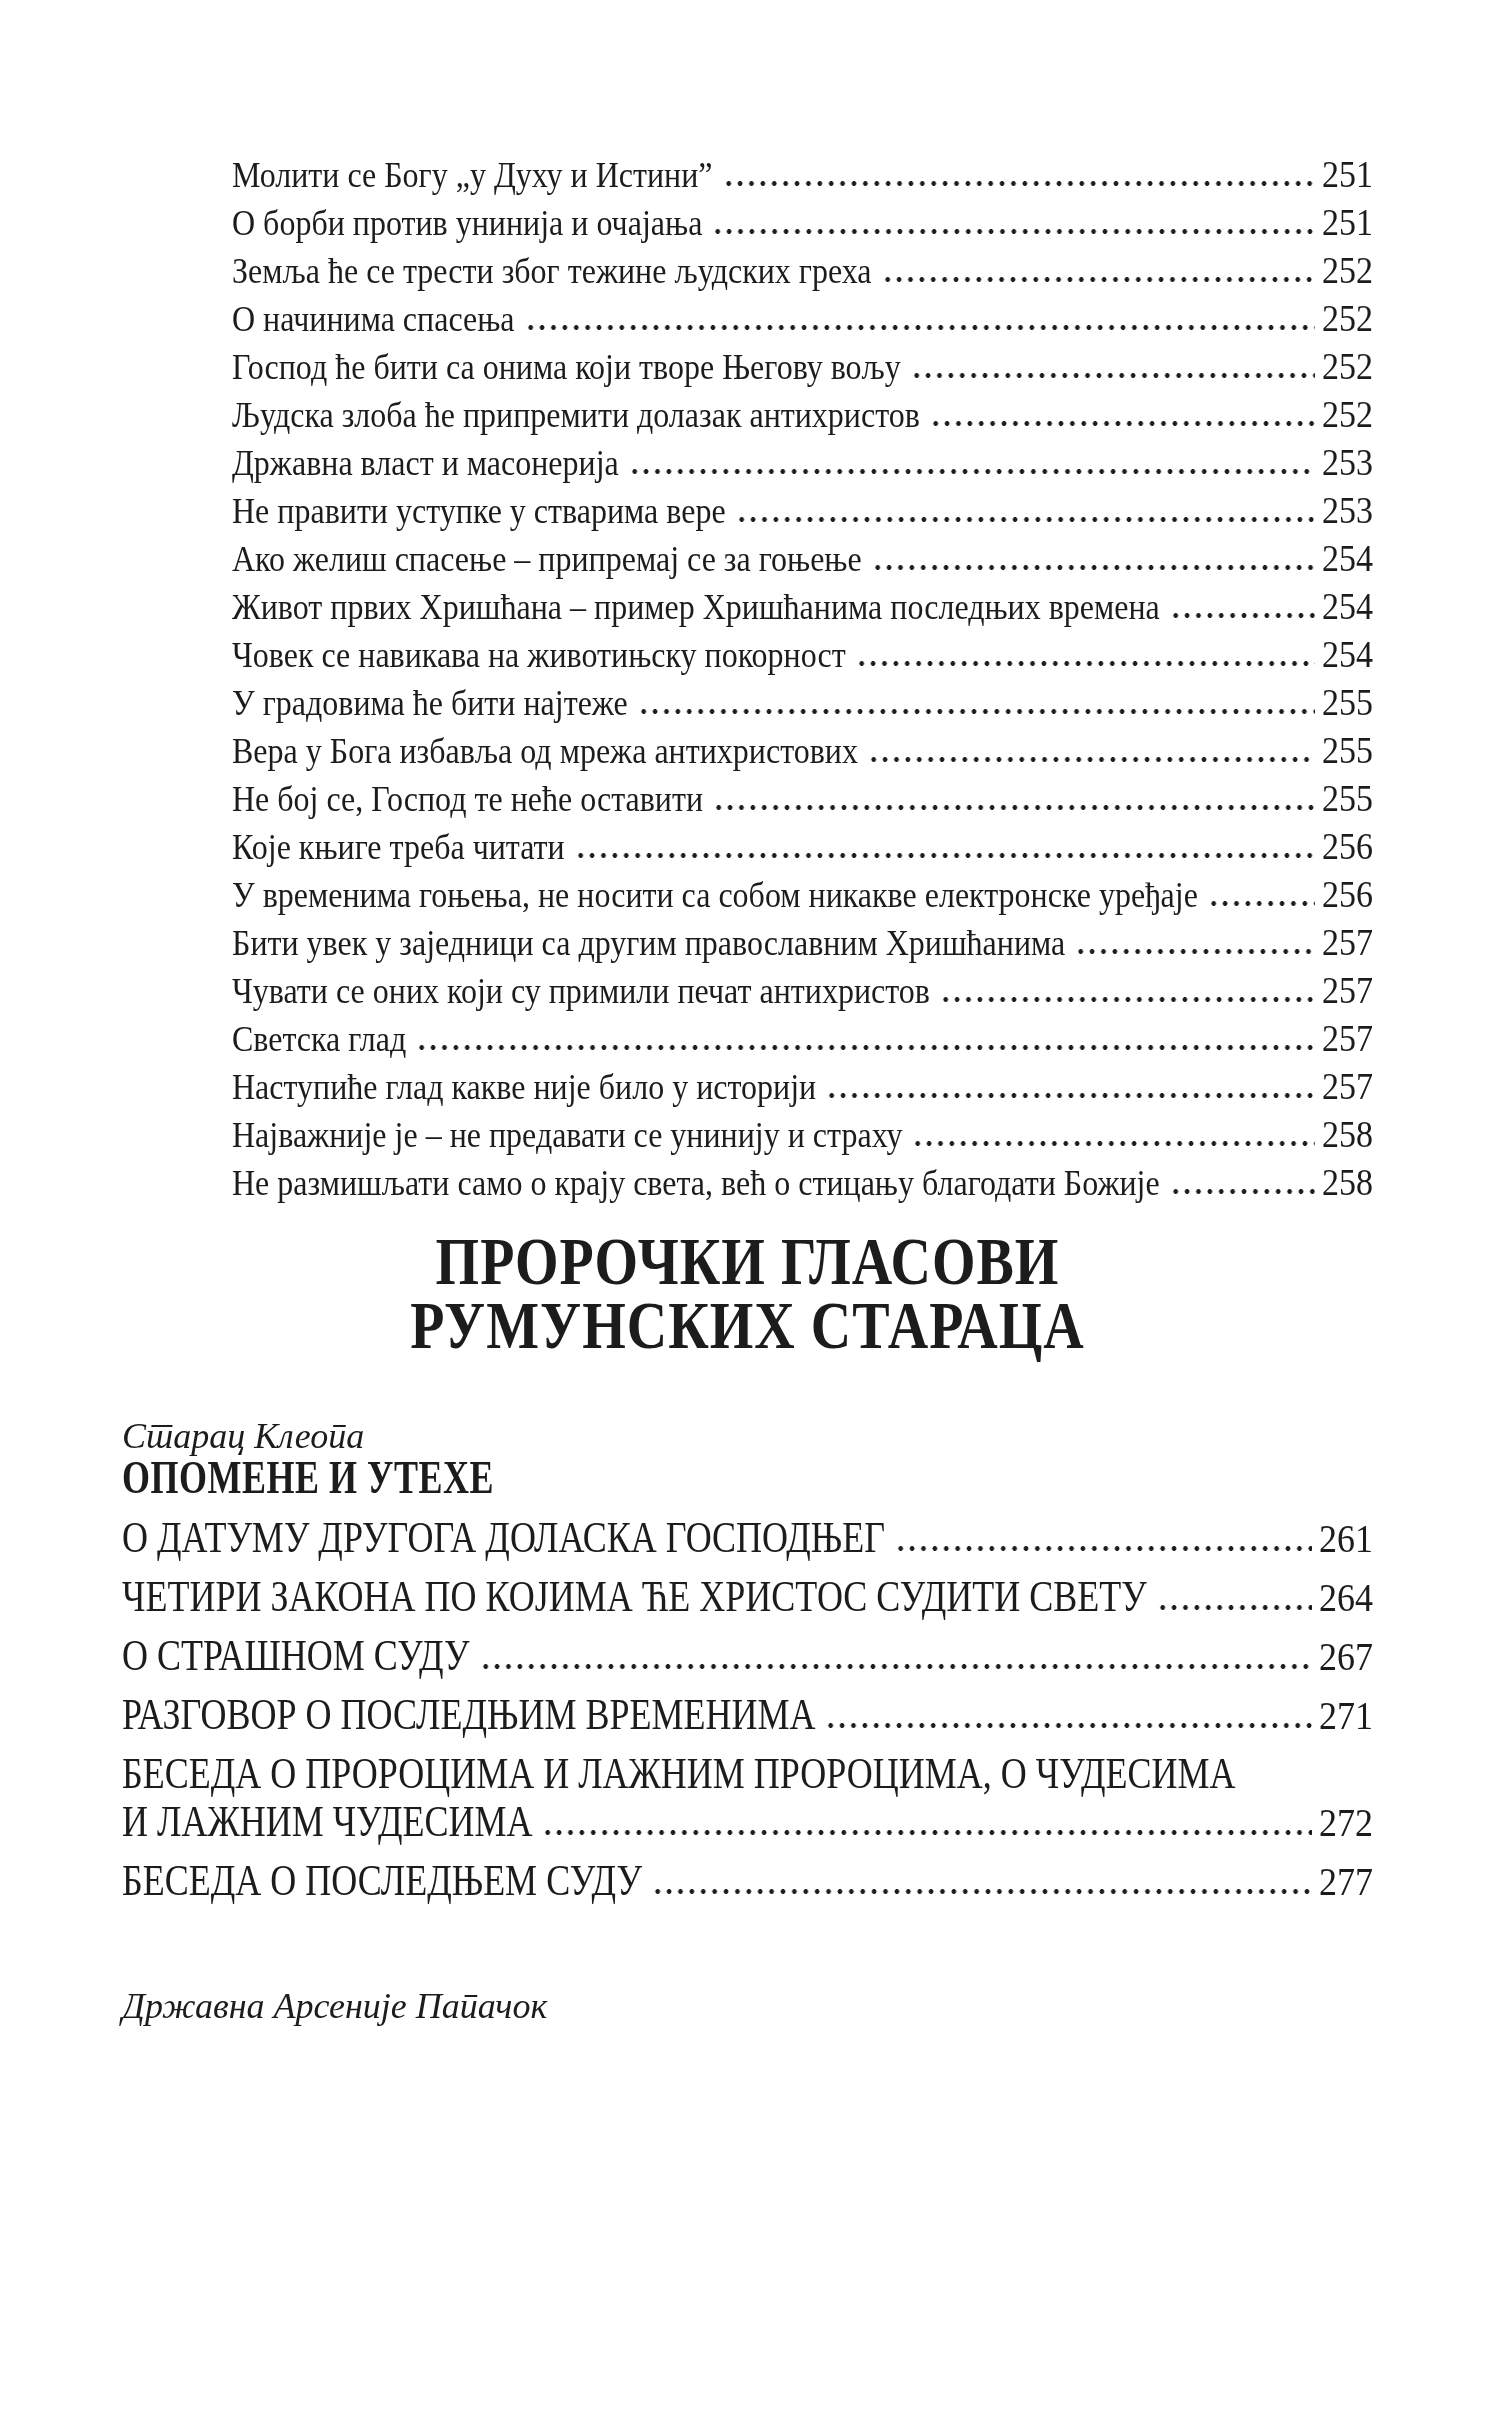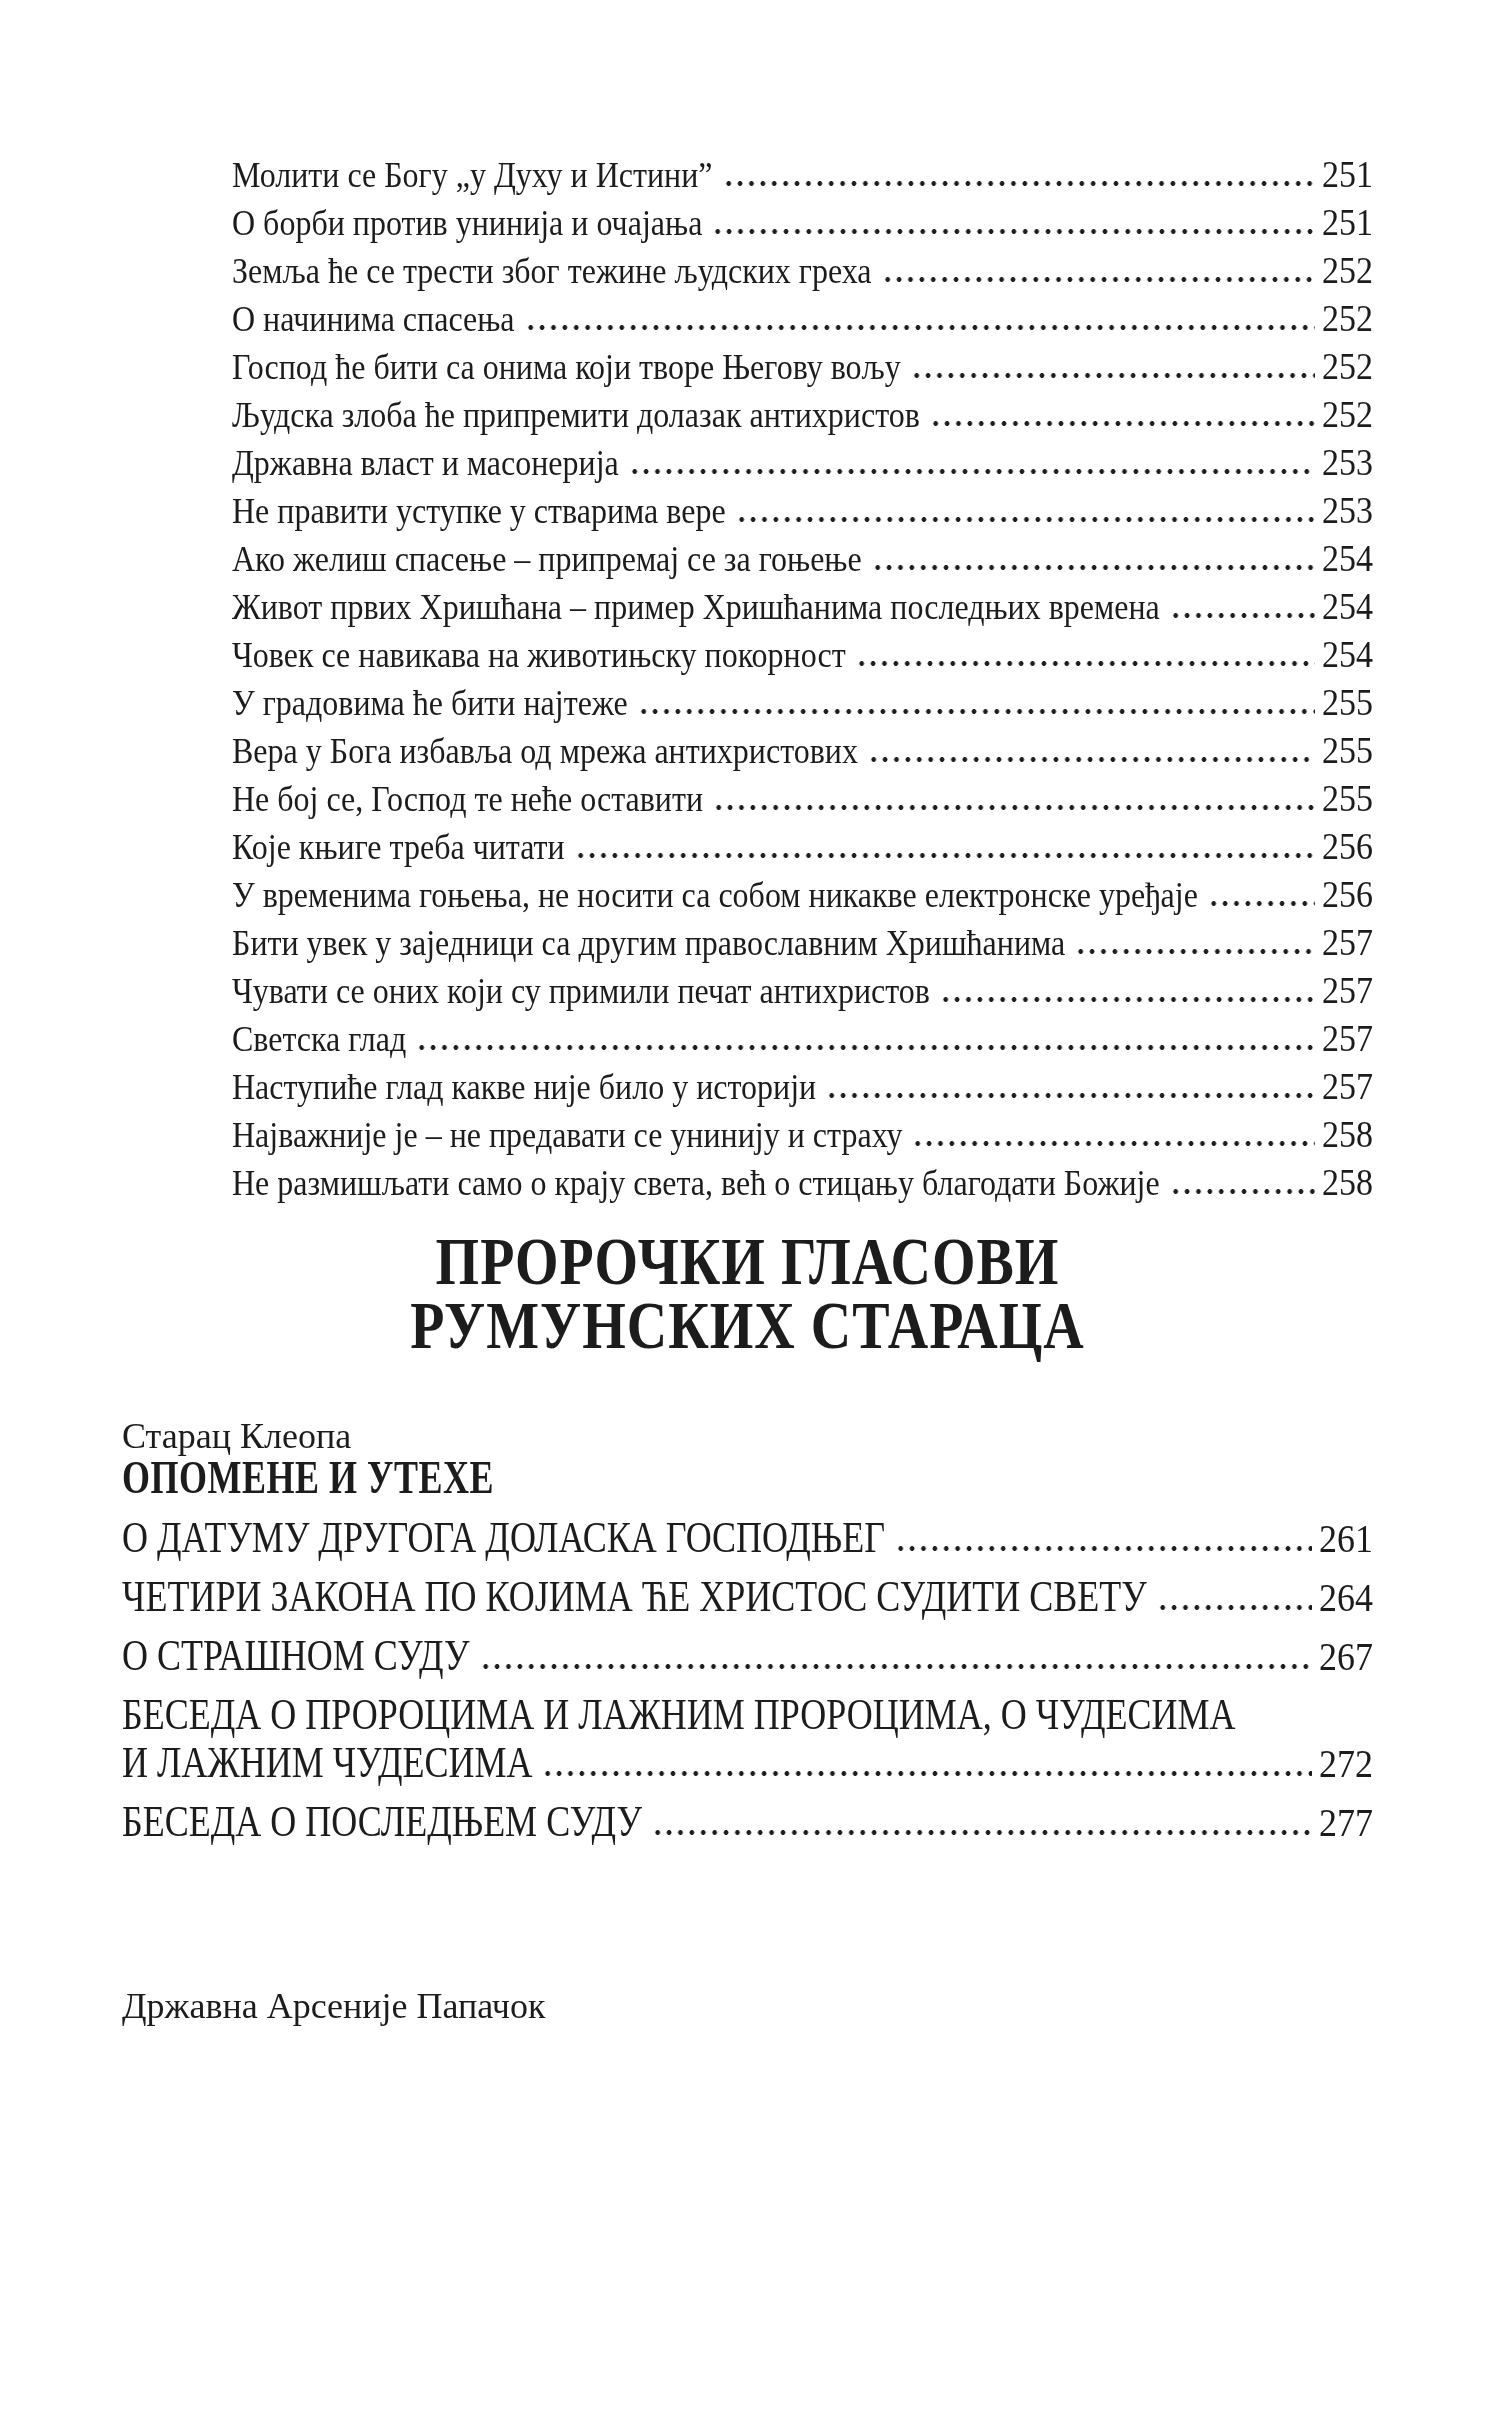--- a/index.html
+++ b/index.html
@@ -35,21 +35,21 @@
 
   
   .part-title {
     position: absolute; top: 1232px; left: 122px; width: 1251px;
     text-align: center; font-weight: bold;
     font-size: 56px; line-height: 64px; letter-spacing: 1px;
   }
   .part-title .line { transform: scaleY(1.22); transform-origin: center 71%; }
 
   
-  .author { position: absolute; left: 122px; font-size: 36px; line-height: 40px; }
+  .author { position: absolute; left: 122px; font-style: italic; font-size: 36px; line-height: 40px; }
   .author1 { top: 1416px; }
   .author2 { top: 1986px; }
 
   
   .chapter-heading {
     position: absolute; top: 1456px; left: 122px;
     font-weight: bold; font-size: 36px; line-height: 48px;
     transform: scaleY(1.30); transform-origin: left 71%;
     letter-spacing: 0.5px; white-space: nowrap;
   }
@@ -216,20 +216,27 @@
         </div>
     </div>
     <div class="entry">
       <div class="row">
           <span class="t">О СТРАШНОМ СУДУ</span>
           <span class="leader"></span>
           <span class="n">267</span>
         </div>
     </div>
     <div class="entry">
+      <div class="row">
+          <span class="t">РАЗГОВОР О ПОСЛЕДЊИМ ВРЕМЕНИМА</span>
+          <span class="leader"></span>
+          <span class="n">271</span>
+        </div>
+    </div>
+    <div class="entry">
       <div class="wrapline"><span class="t2">БЕСЕДА О ПРОРОЦИМА И ЛАЖНИМ ПРОРОЦИМА, О ЧУДЕСИМА</span></div>
       <div class="row">
           <span class="t">И ЛАЖНИМ ЧУДЕСИМА</span>
           <span class="leader"></span>
           <span class="n">272</span>
         </div>
     </div>
     <div class="entry">
       <div class="row">
           <span class="t">БЕСЕДА О ПОСЛЕДЊЕМ СУДУ</span>

